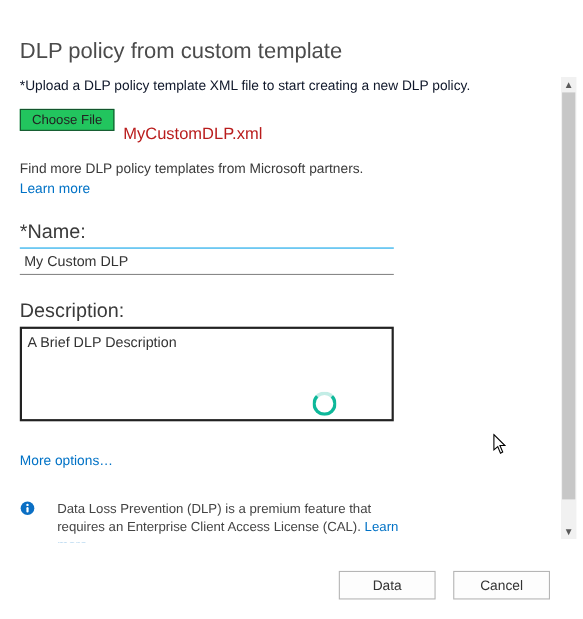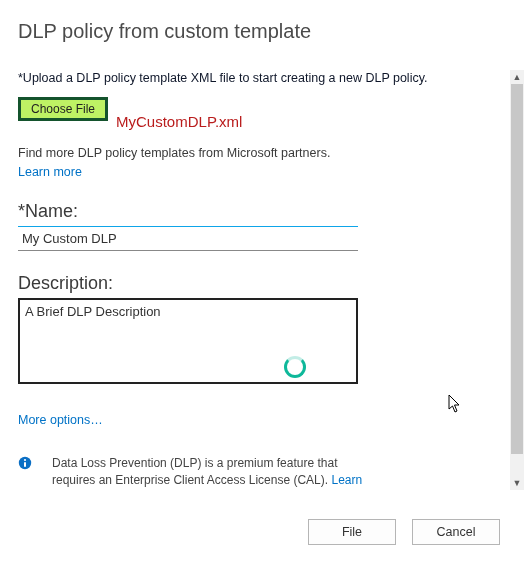--- a/index.html
+++ b/index.html
@@ -5,21 +5,21 @@
   * { box-sizing: border-box; margin: 0; padding: 0; }
   body {
     font-family: "Segoe UI", Arial, sans-serif;
     background: #ffffff;
     width: 530px;
     height: 563px;
     overflow: hidden;
     position: relative;
   }
   .panel {
-    padding: 20px 0 0 18px;
+    padding: 36px 0 0 18px;
     width: 464px;
   }
   .page-title {
     font-size: 20px;
     font-weight: 300;
     color: #4b4b4b;
     margin-bottom: 28px;
   }
   .scroll-area {
     position: absolute;
@@ -41,22 +41,22 @@
   }
   .file-row {
     display: flex;
     align-items: center;
     gap: 8px;
     margin-bottom: 16px;
   }
   .choose-file {
     font-size: 12px;
     padding: 2px 10px;
-    border: 3px solid #14532d;
-    background: #bef264;
+    border: 1px solid #14532d;
+    background: #22c55e;
     color: #222;
     cursor: pointer;
   }
   .filename {
     font-size: 15px;
     color: #b91c1c;
     margin-top: 24px;
   }
   .partners-text {
     font-size: 12.5px;
@@ -237,21 +237,21 @@
   </div>
 </div>
 
 <div class="scrollbar">
   <div class="scroll-arrow up">▲</div>
   <div class="scroll-thumb"></div>
   <div class="scroll-arrow down">▼</div>
 </div>
 
 <div class="footer">
-  <button class="btn">File</button>
+  <button class="btn">Data</button>
   <button class="btn">Cancel</button>
 </div>
 
 <div class="cursor">
   <svg width="16" height="20" viewBox="0 0 16 20">
     <path d="M1 1 L1 15 L4.5 12 L7 18 L9 17 L6.5 11 L11 11 Z" fill="#fff" stroke="#000" stroke-width="1"></path>
   </svg>
 </div>
 
 </body></html>

